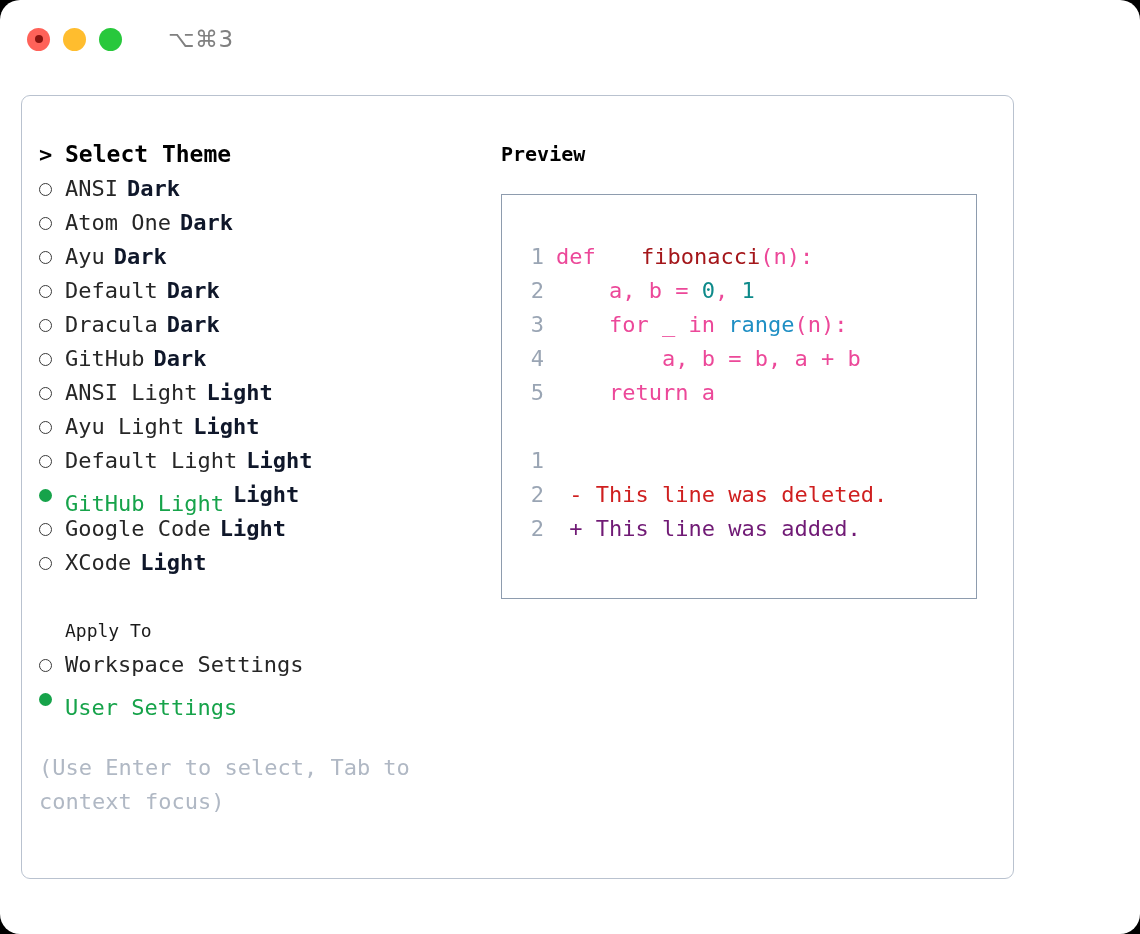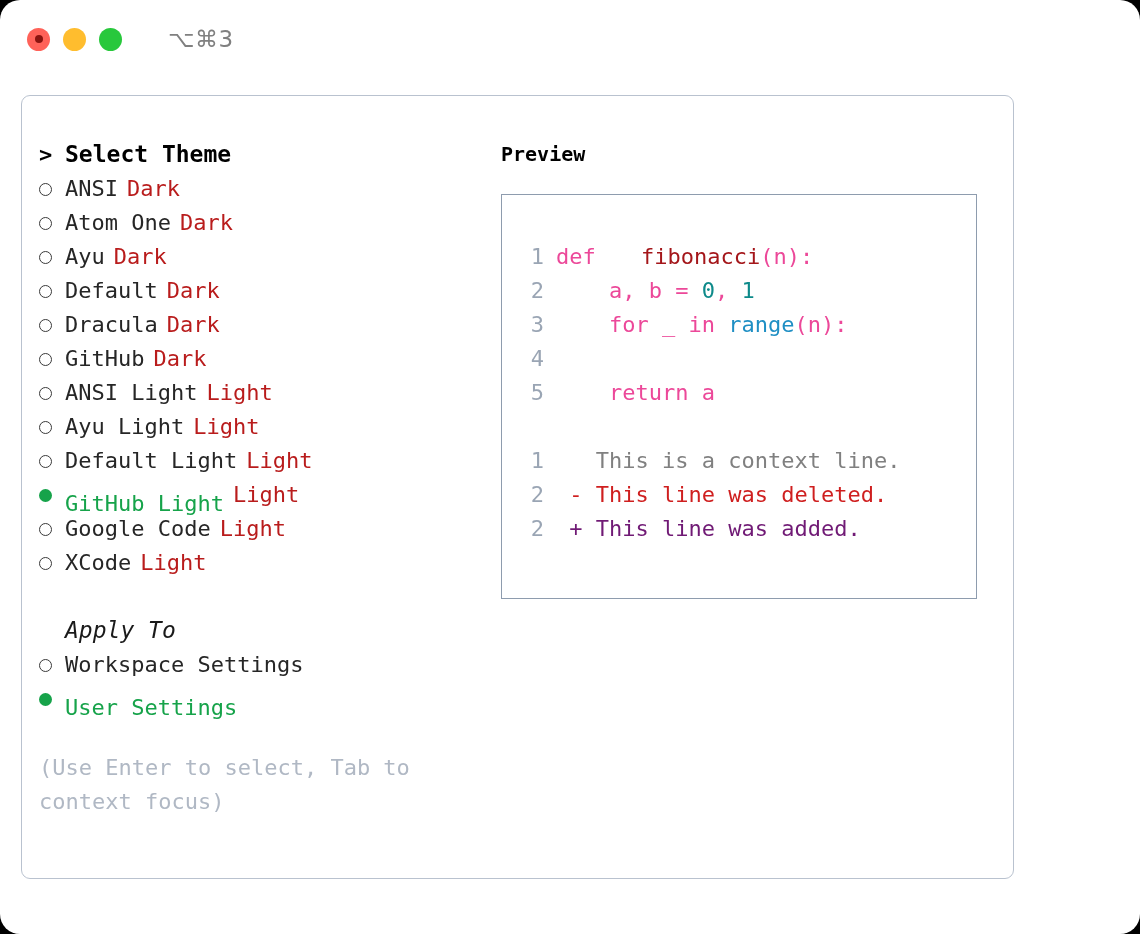--- a/index.html
+++ b/index.html
@@ -119,27 +119,27 @@
   }
   .header-row {
     font-weight: bold;
     color: #000000;
     font-size: 23px;
   }
   .header-row .marker { font-weight: bold; color: #000; }
   .label { color: #262626; }
   .label.selected { color: #16a34a; margin-top: 18px; }
   .tag {
-    color: #b91c1c;
+    color: #0f172a;
     margin-left: 9px;
+    font-weight: bold;
   }
   .section-title {
     color: #1a1a1a;
-    font-size: 23px;
-    font-style: italic;
+    font-size: 18px;
   }
   .spacer-row { height: 34px; }
   .hint {
     color: #b0b8c4;
     font-size: 22px;
     line-height: 34px;
     width: 400px;
     margin-top: 2px;
   }
 
@@ -246,26 +246,26 @@
       <div class="hint">(Use Enter to select, Tab to context focus)</div>
     </div>
 
     <div class="right-col">
       <div class="preview-title">Preview</div>
       <div class="preview-box">
         <div id="code-block">
             <div class="code-line"><span class="lineno">1</span><span class="code-text">def </span><span class="tok-fn">fibonacci</span><span class="code-text">(n):</span></div>
             <div class="code-line"><span class="lineno">2</span><span class="code-text">    a, b = </span><span class="tok-num">0</span><span class="code-text">, </span><span class="tok-num">1</span></div>
             <div class="code-line"><span class="lineno">3</span><span class="code-text">    for _ in </span><span class="tok-call">range</span><span class="code-text">(n):</span></div>
-            <div class="code-line"><span class="lineno">4</span></div>
+            <div class="code-line"><span class="lineno">4</span><span class="code-text">        a, b = b, a + b</span></div>
             <div class="code-line"><span class="lineno">5</span><span class="code-text">    return a</span></div>
           </div>
         <div class="gap-line"></div>
         <div id="diff-block">
-            <div class="code-line"><span class="lineno">1</span><span class="diff-ctx">   This is a context line.</span></div>
+            <div class="code-line"><span class="lineno">1</span></div>
             <div class="code-line"><span class="lineno">2</span><span class="diff-del"> - This line was deleted.</span></div>
             <div class="code-line"><span class="lineno">2</span><span class="diff-add"> + This line was added.</span></div>
           </div>
       </div>
     </div>
 
   </div>
 </div>
 
 </body></html>

